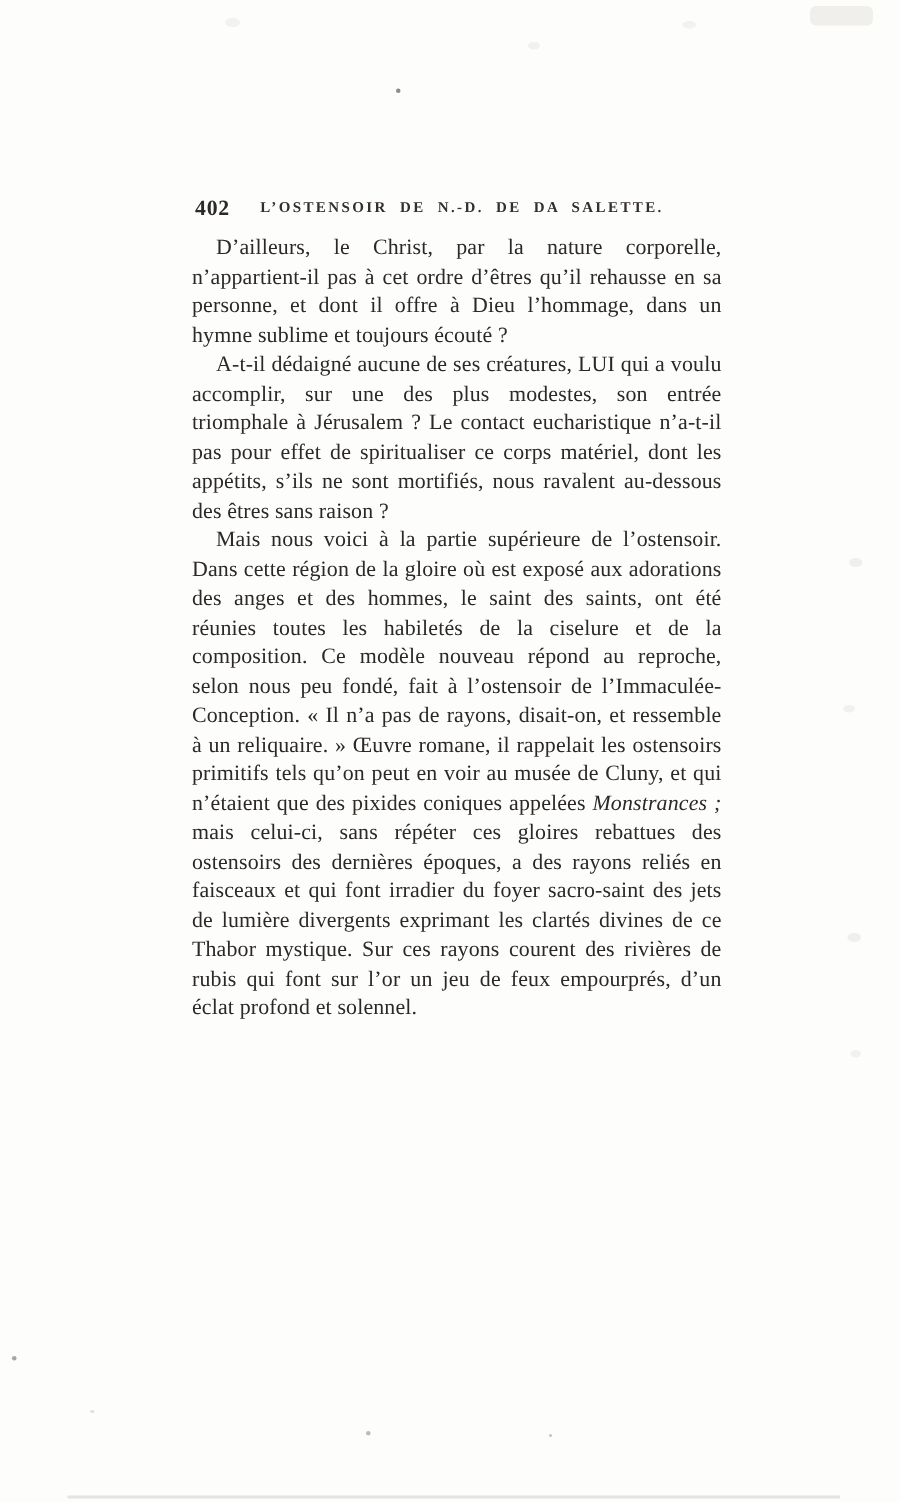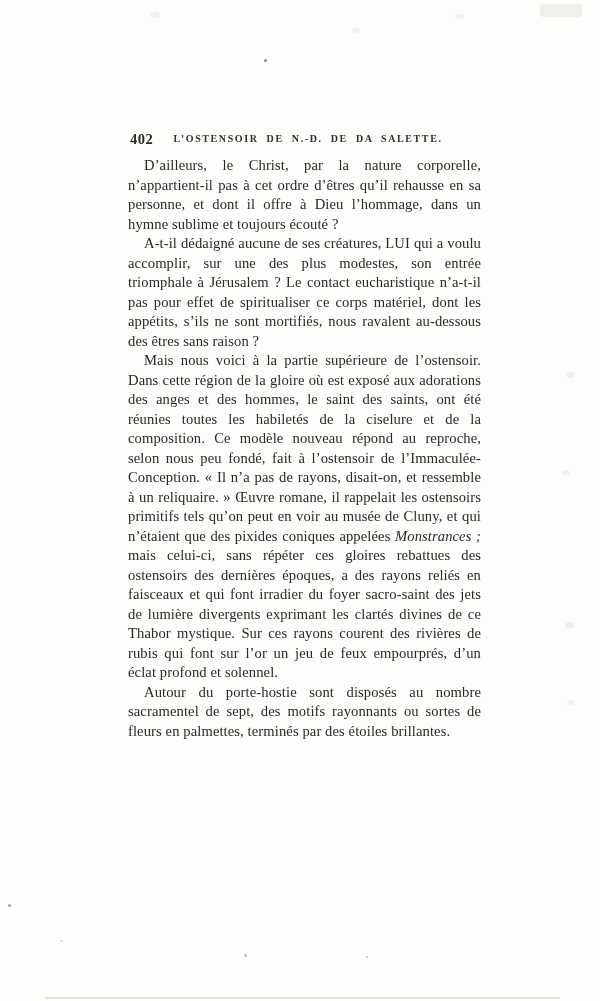--- a/index.html
+++ b/index.html
@@ -95,21 +95,20 @@
 
   <div class="running-header">
     <span class="page-number">402</span>
     <span class="running-title">L’OSTENSOIR DE N.-D. DE DA SALETTE.</span>
   </div>
 
   <div class="text-block">
       <p><span>D’ailleurs, le Christ, par la nature corporelle, n’appartient-il pas à cet ordre d’êtres qu’il rehausse en sa personne, et dont il offre à Dieu l’hommage, dans un hymne sublime et toujours écouté ?</span></p>
       <p><span>A-t-il dédaigné aucune de ses créatures, LUI qui a voulu accomplir, sur une des plus modestes, son entrée triomphale à Jérusalem ? Le contact eucharistique n’a-t-il pas pour effet de spiritualiser ce corps matériel, dont les appétits, s’ils ne sont mortifiés, nous ravalent au-dessous des êtres sans raison ?</span></p>
       <p><span>Mais nous voici à la partie supérieure de l’ostensoir. Dans cette région de la gloire où est exposé aux adorations des anges et des hommes, le saint des saints, ont été réunies toutes les habiletés de la ciselure et de la composition. Ce modèle nouveau répond au reproche, selon nous peu fondé, fait à l’ostensoir de l’Immaculée-Conception. « Il n’a pas de rayons, disait-on, et ressemble à un reliquaire. » Œuvre romane, il rappelait les ostensoirs primitifs tels qu’on peut en voir au musée de Cluny, et qui n’étaient que des pixides coniques appelées </span><span class="it">Monstrances ;</span><span> mais celui-ci, sans répéter ces gloires rebattues des ostensoirs des dernières époques, a des rayons reliés en faisceaux et qui font irradier du foyer sacro-saint des jets de lumière divergents exprimant les clartés divines de ce Thabor mystique. Sur ces rayons courent des rivières de rubis qui font sur l’or un jeu de feux empourprés, d’un éclat profond et solennel.</span></p>
-      <p><span>Autour du porte-hostie sont disposés au nombre sacramentel de sept, des motifs rayonnants ou sortes de fleurs en palmettes, terminés par des étoiles brillantes.</span></p>
     </div>
 
   <span class="speck sp1"></span>
   <span class="speck sp2"></span>
   <span class="speck sp3"></span>
   <span class="speck sp4"></span>
   <span class="speck sp5"></span>
   <span class="speck sp6"></span>
   <span class="speck sp7"></span>
   <span class="speck sp8"></span>

